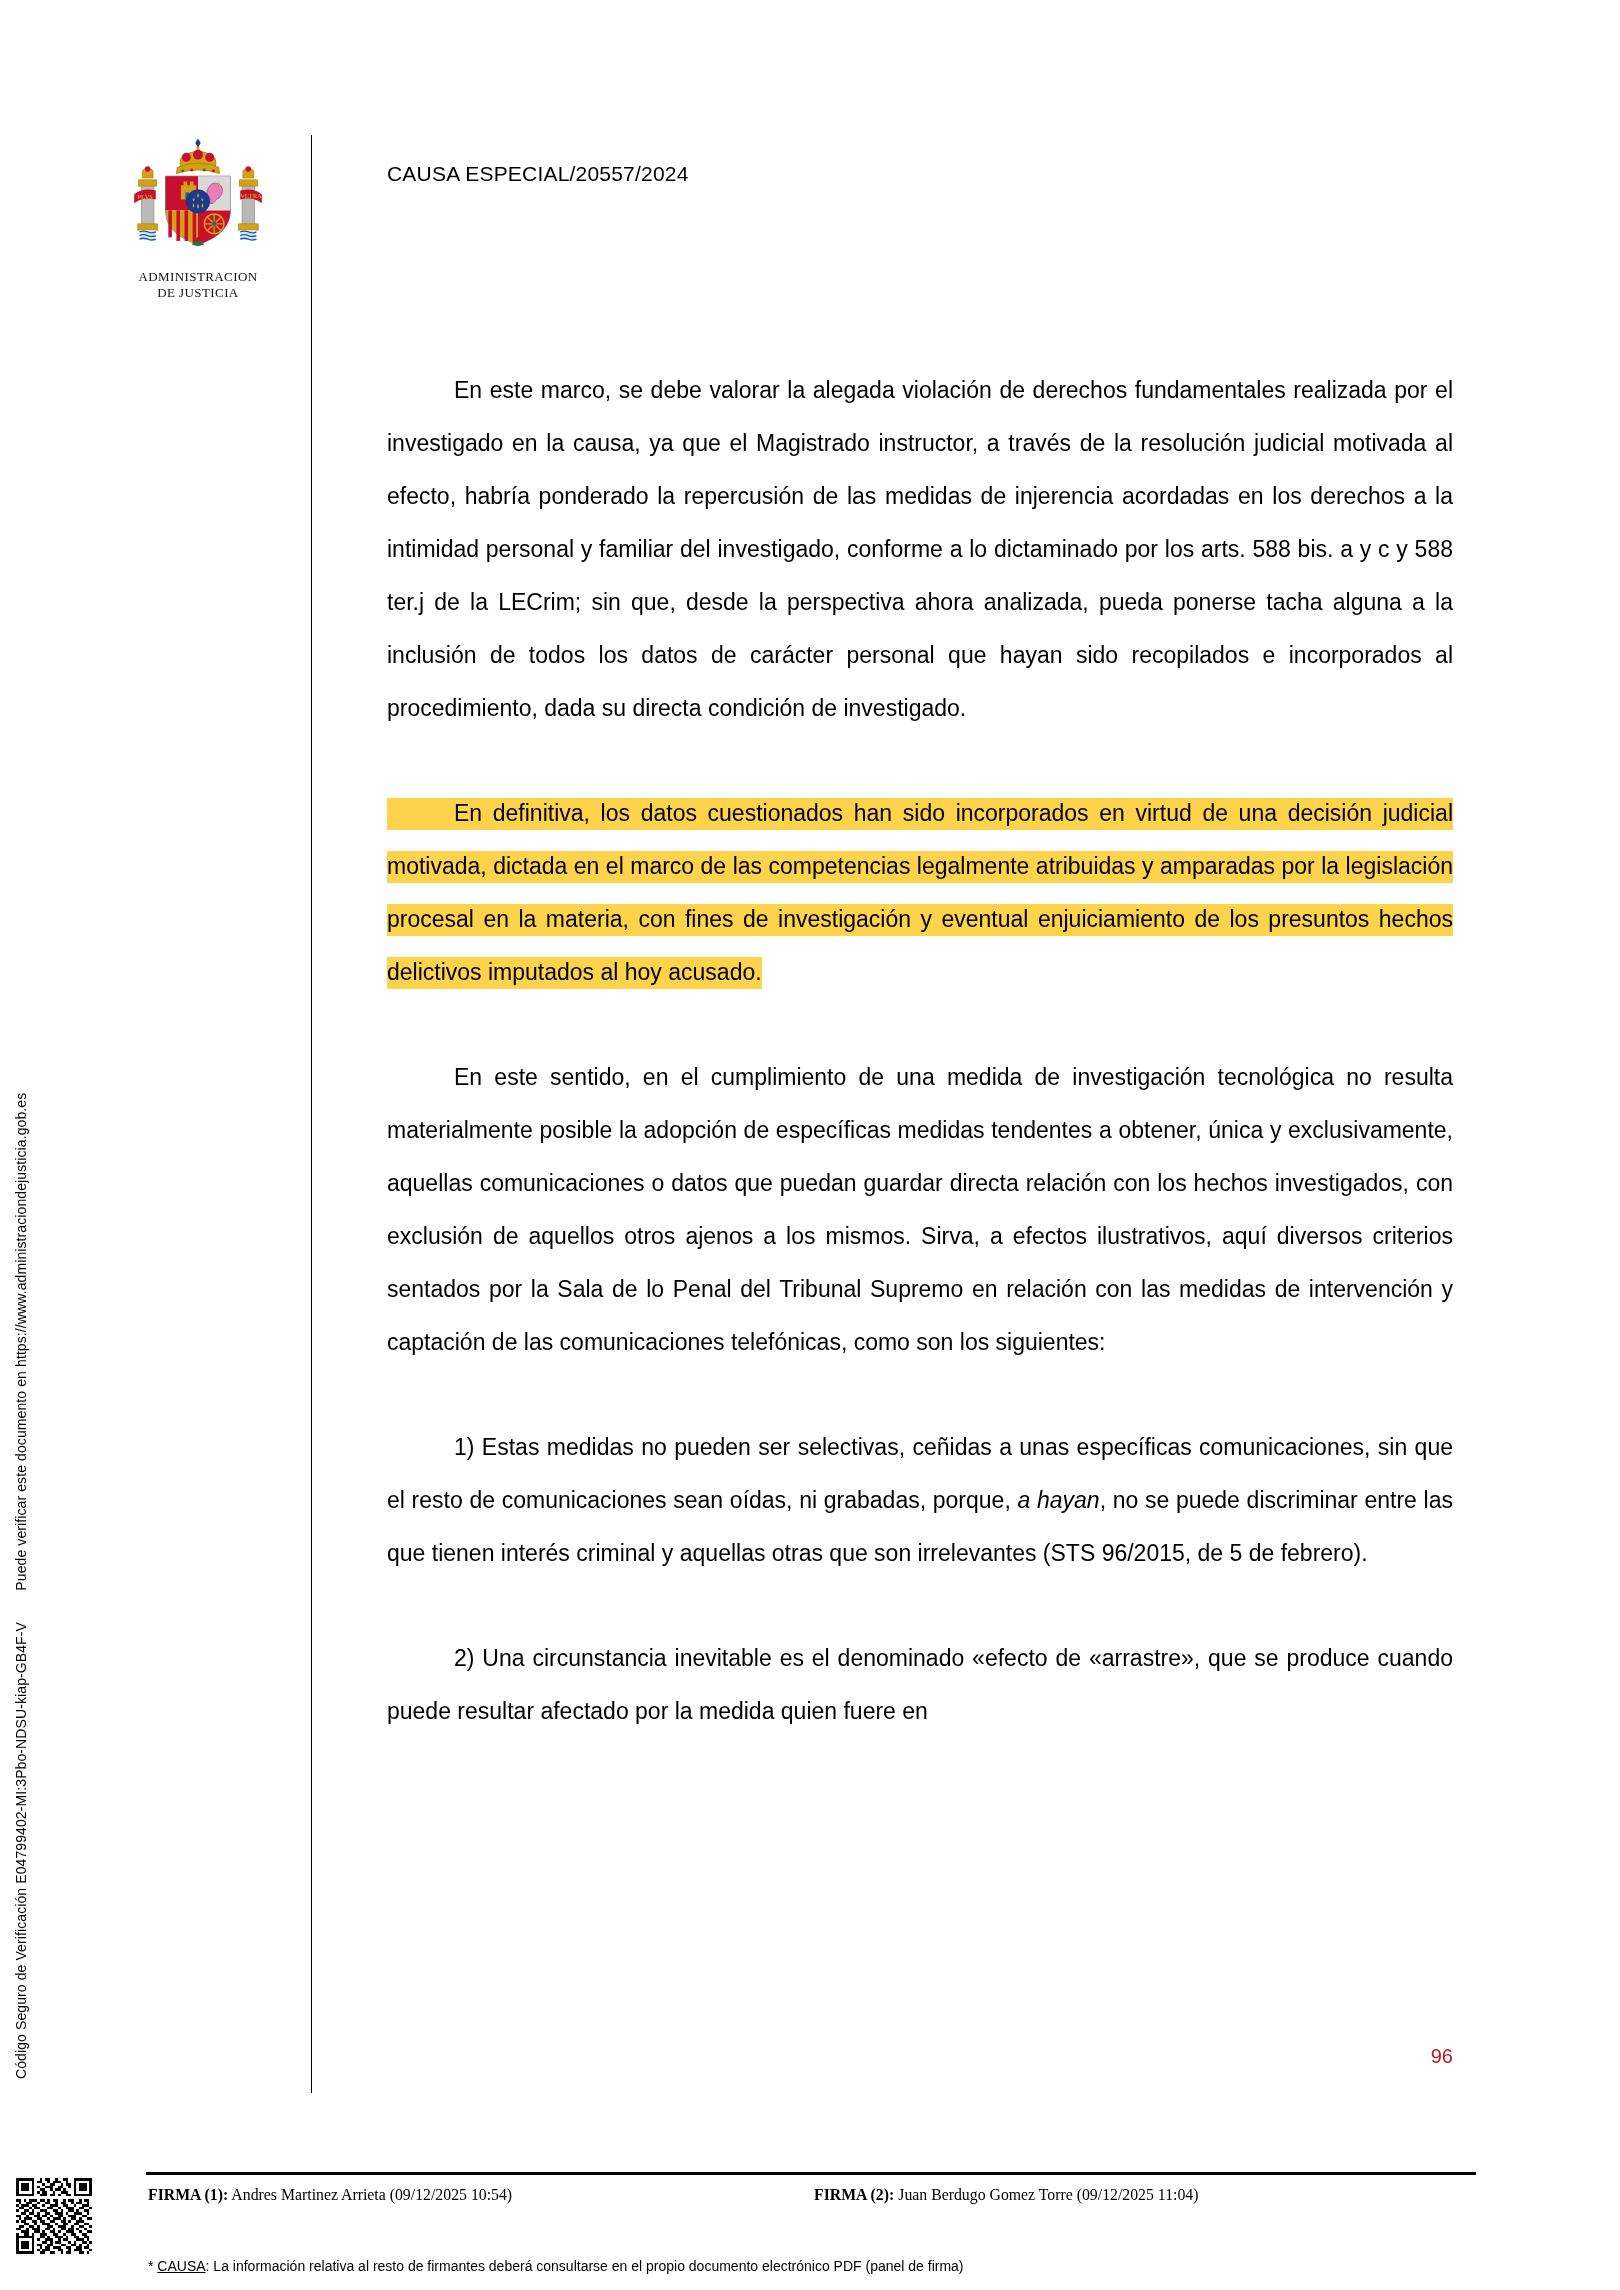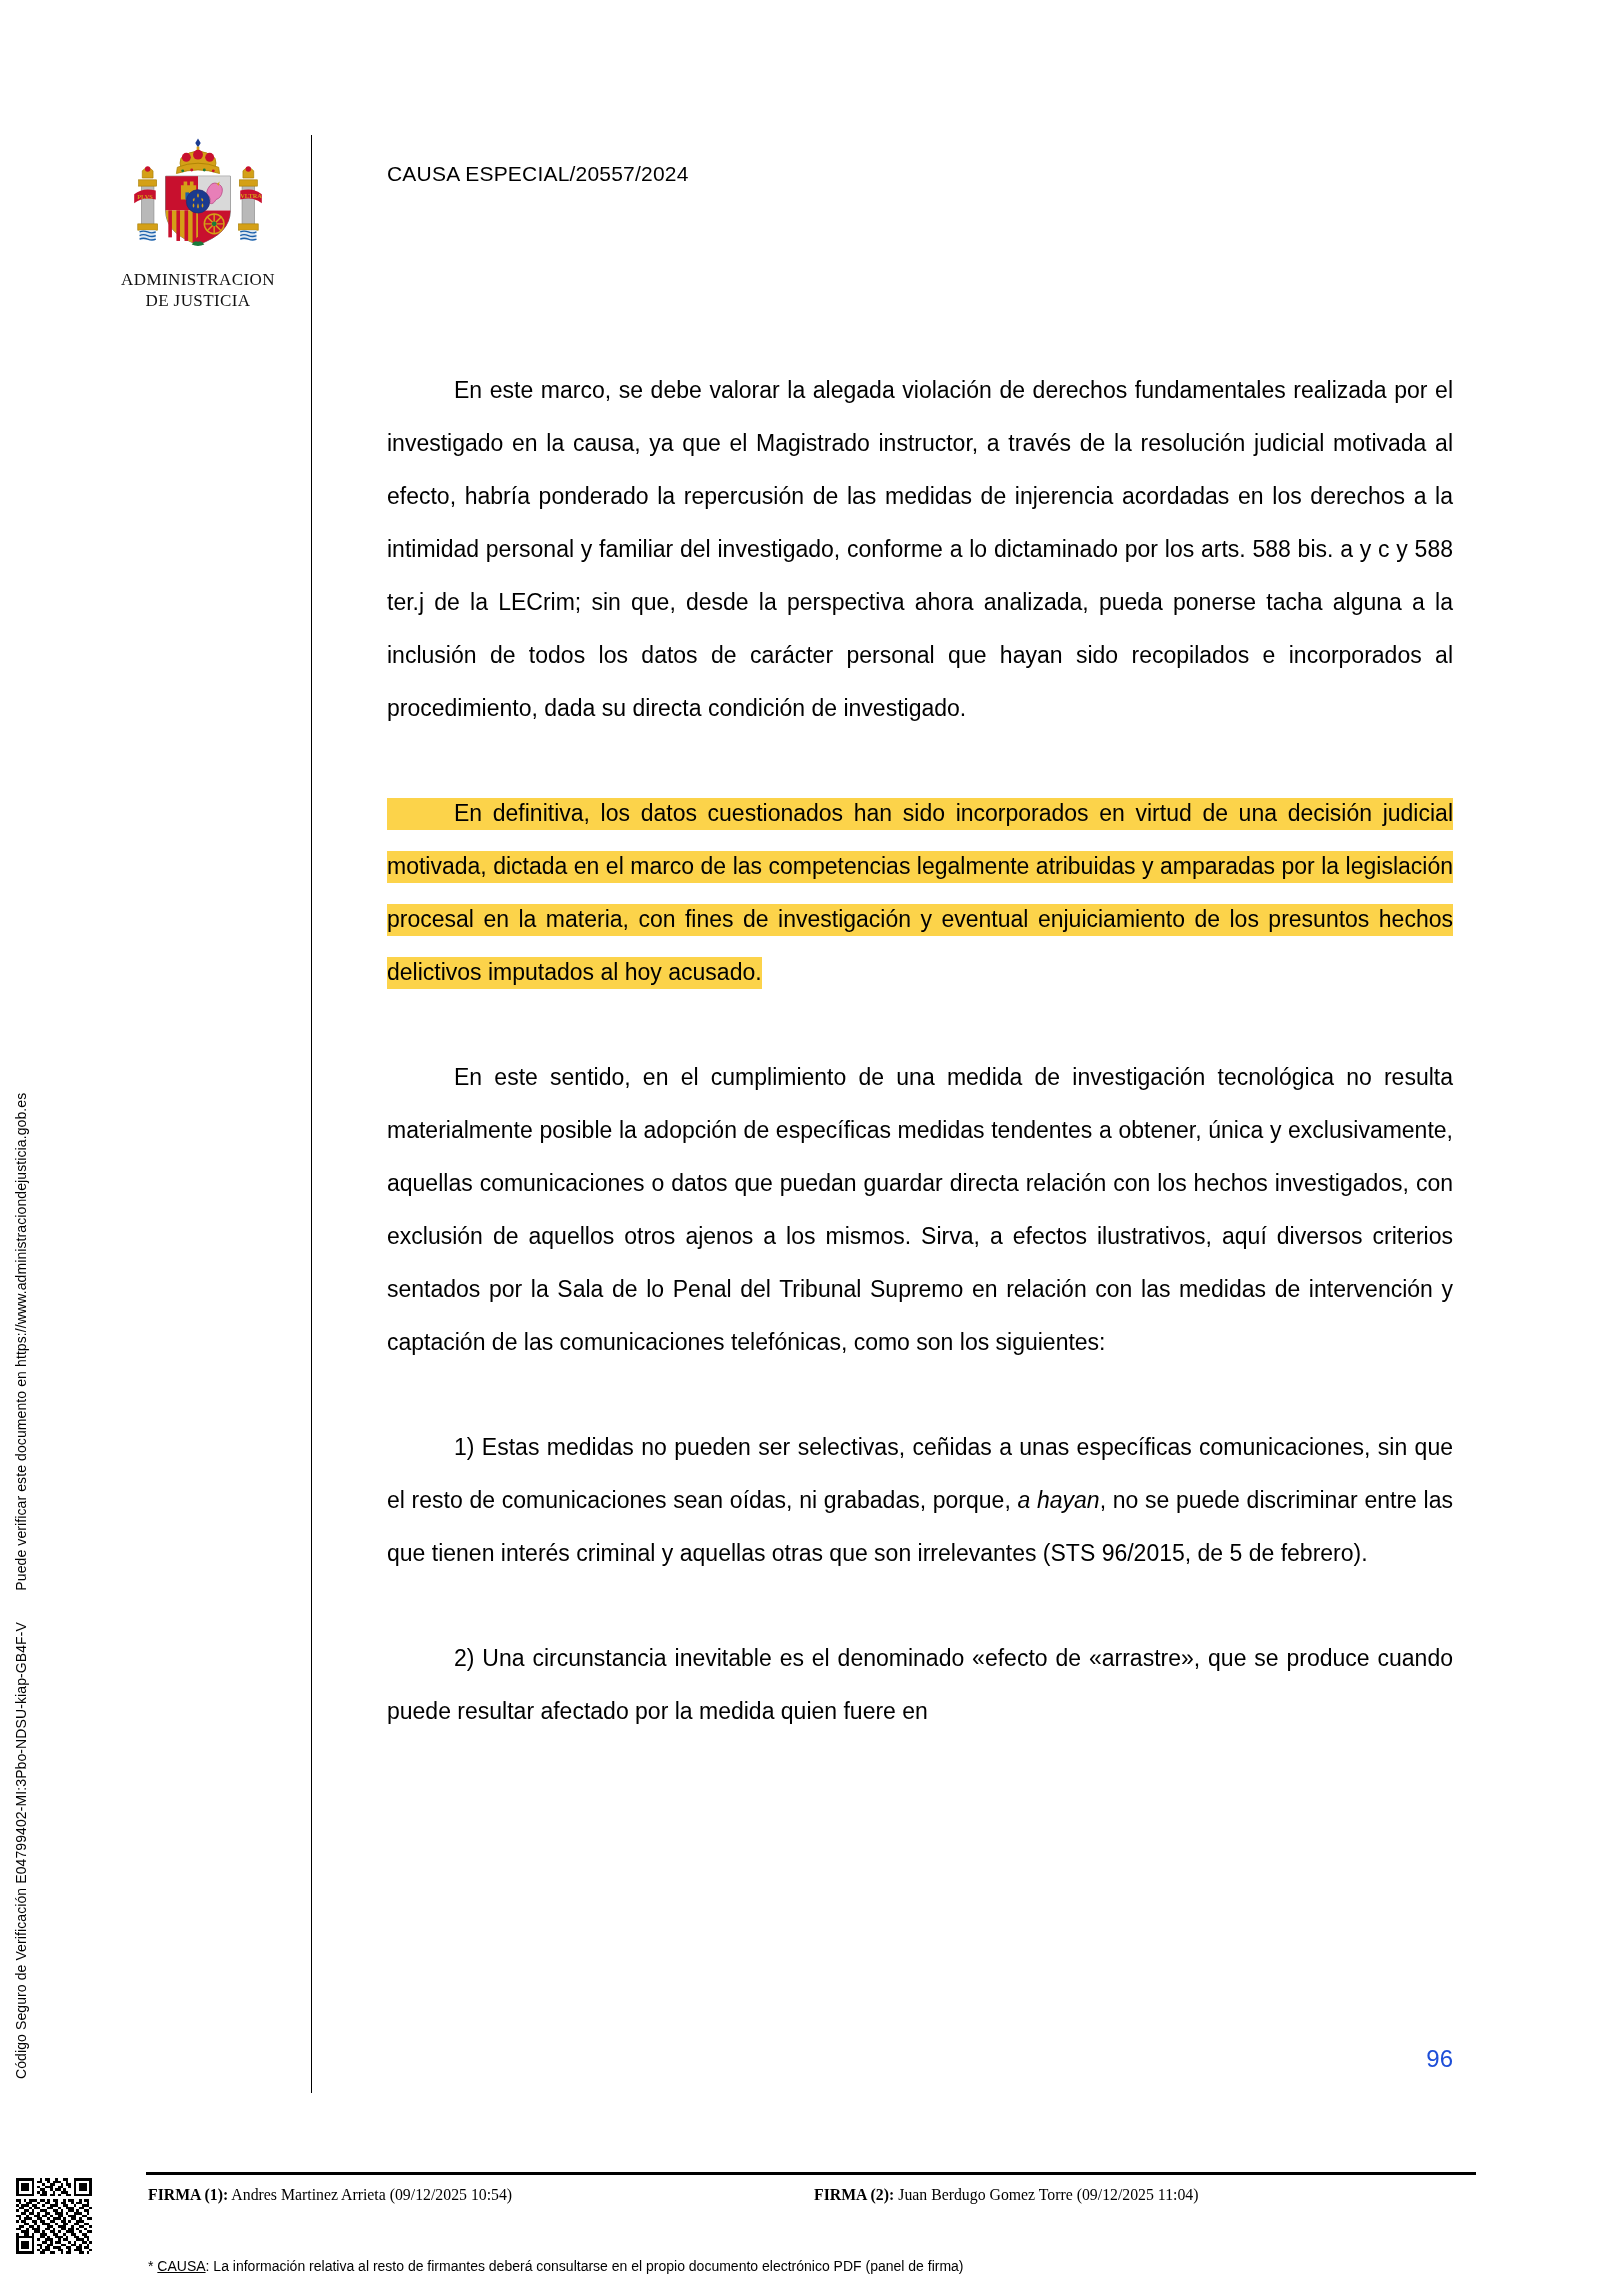--- a/index.html
+++ b/index.html
@@ -55,21 +55,21 @@
   #emblem-wrap {
     position: absolute;
     left: 99px;
     top: 133px;
     width: 198px;
     text-align: center;
   }
   #emblem-wrap svg { display: block; margin: 0 auto; }
   .emblem-caption {
     font-family: "Liberation Serif", serif;
-    font-size: 17px;
+    font-size: 13px;
     line-height: 1.12;
     letter-spacing: 0.4px;
     color: #111;
     margin-top: 1.8px;
   }
 
   
   #vrule {
     position: absolute;
     left: 311px;
@@ -115,22 +115,22 @@
   }
   .it { font-style: italic; }
 
   
   #page-number {
     position: absolute;
     left: 387px;
     top: 2045px;
     width: 1066px;
     text-align: right;
-    font-size: 24px;
-    color: #1d4ed8;
+    font-size: 20px;
+    color: #b91c1c;
   }
 
   
   #footer {
     position: absolute;
     left: 0;
     top: 2158px;
     width: 1620px;
     height: 132px;
   }

